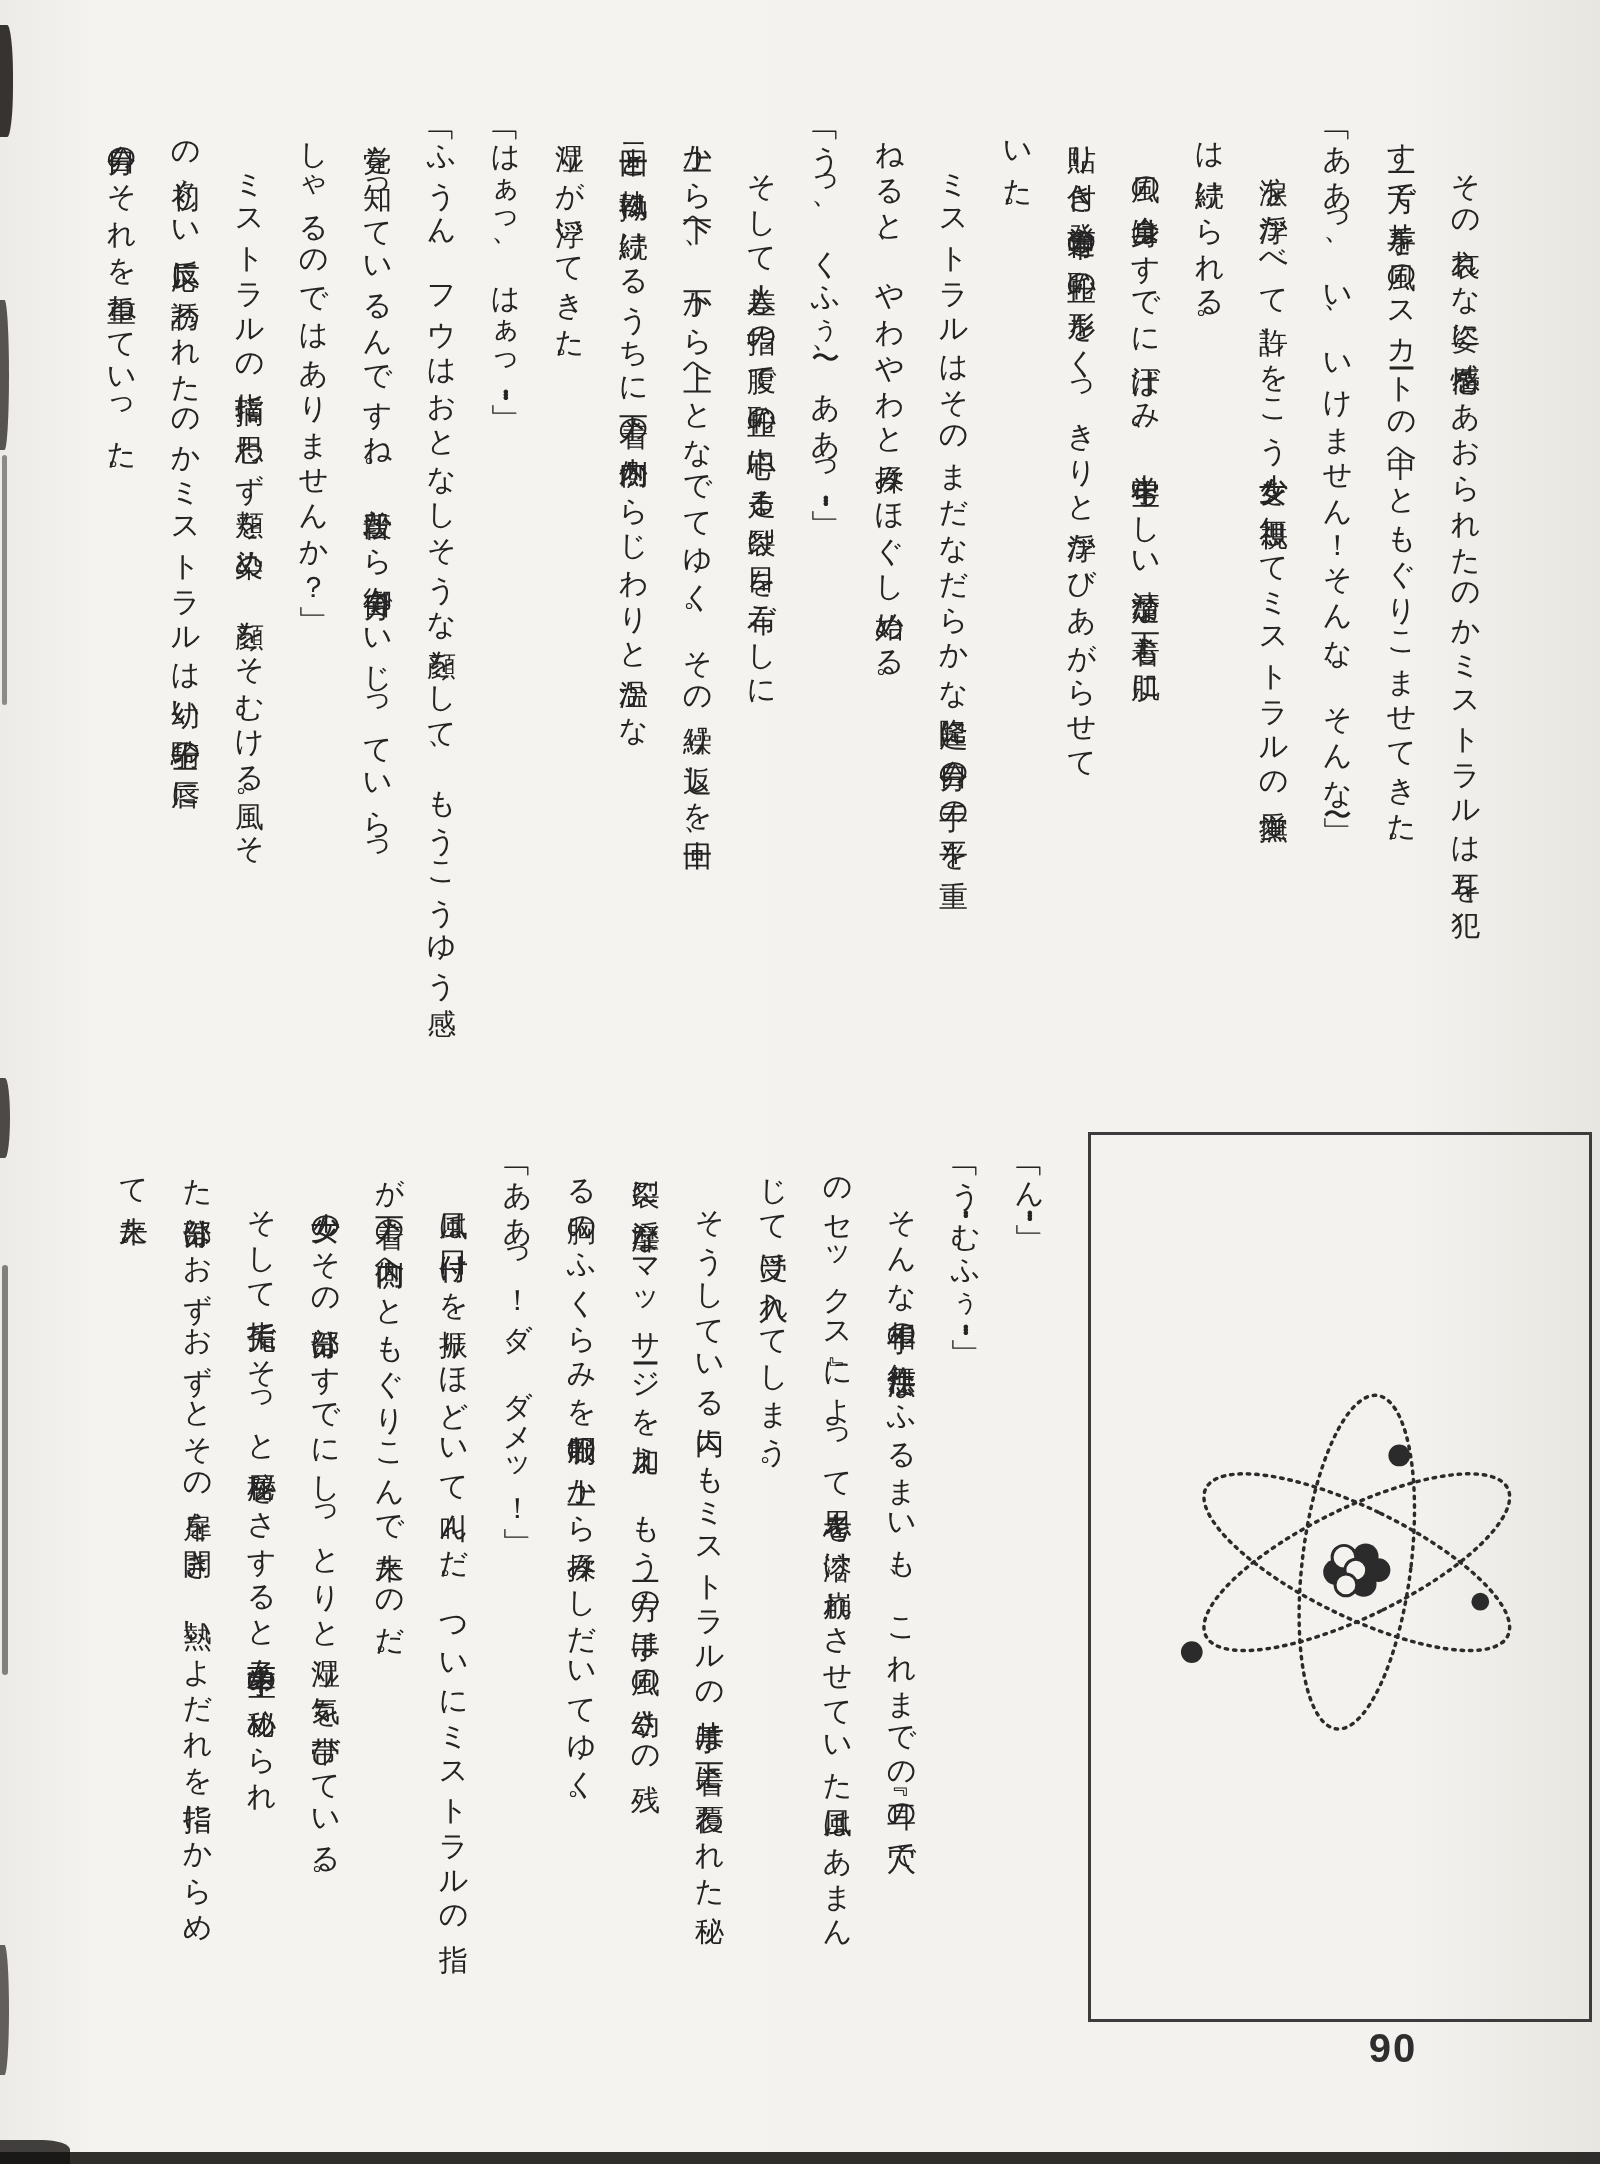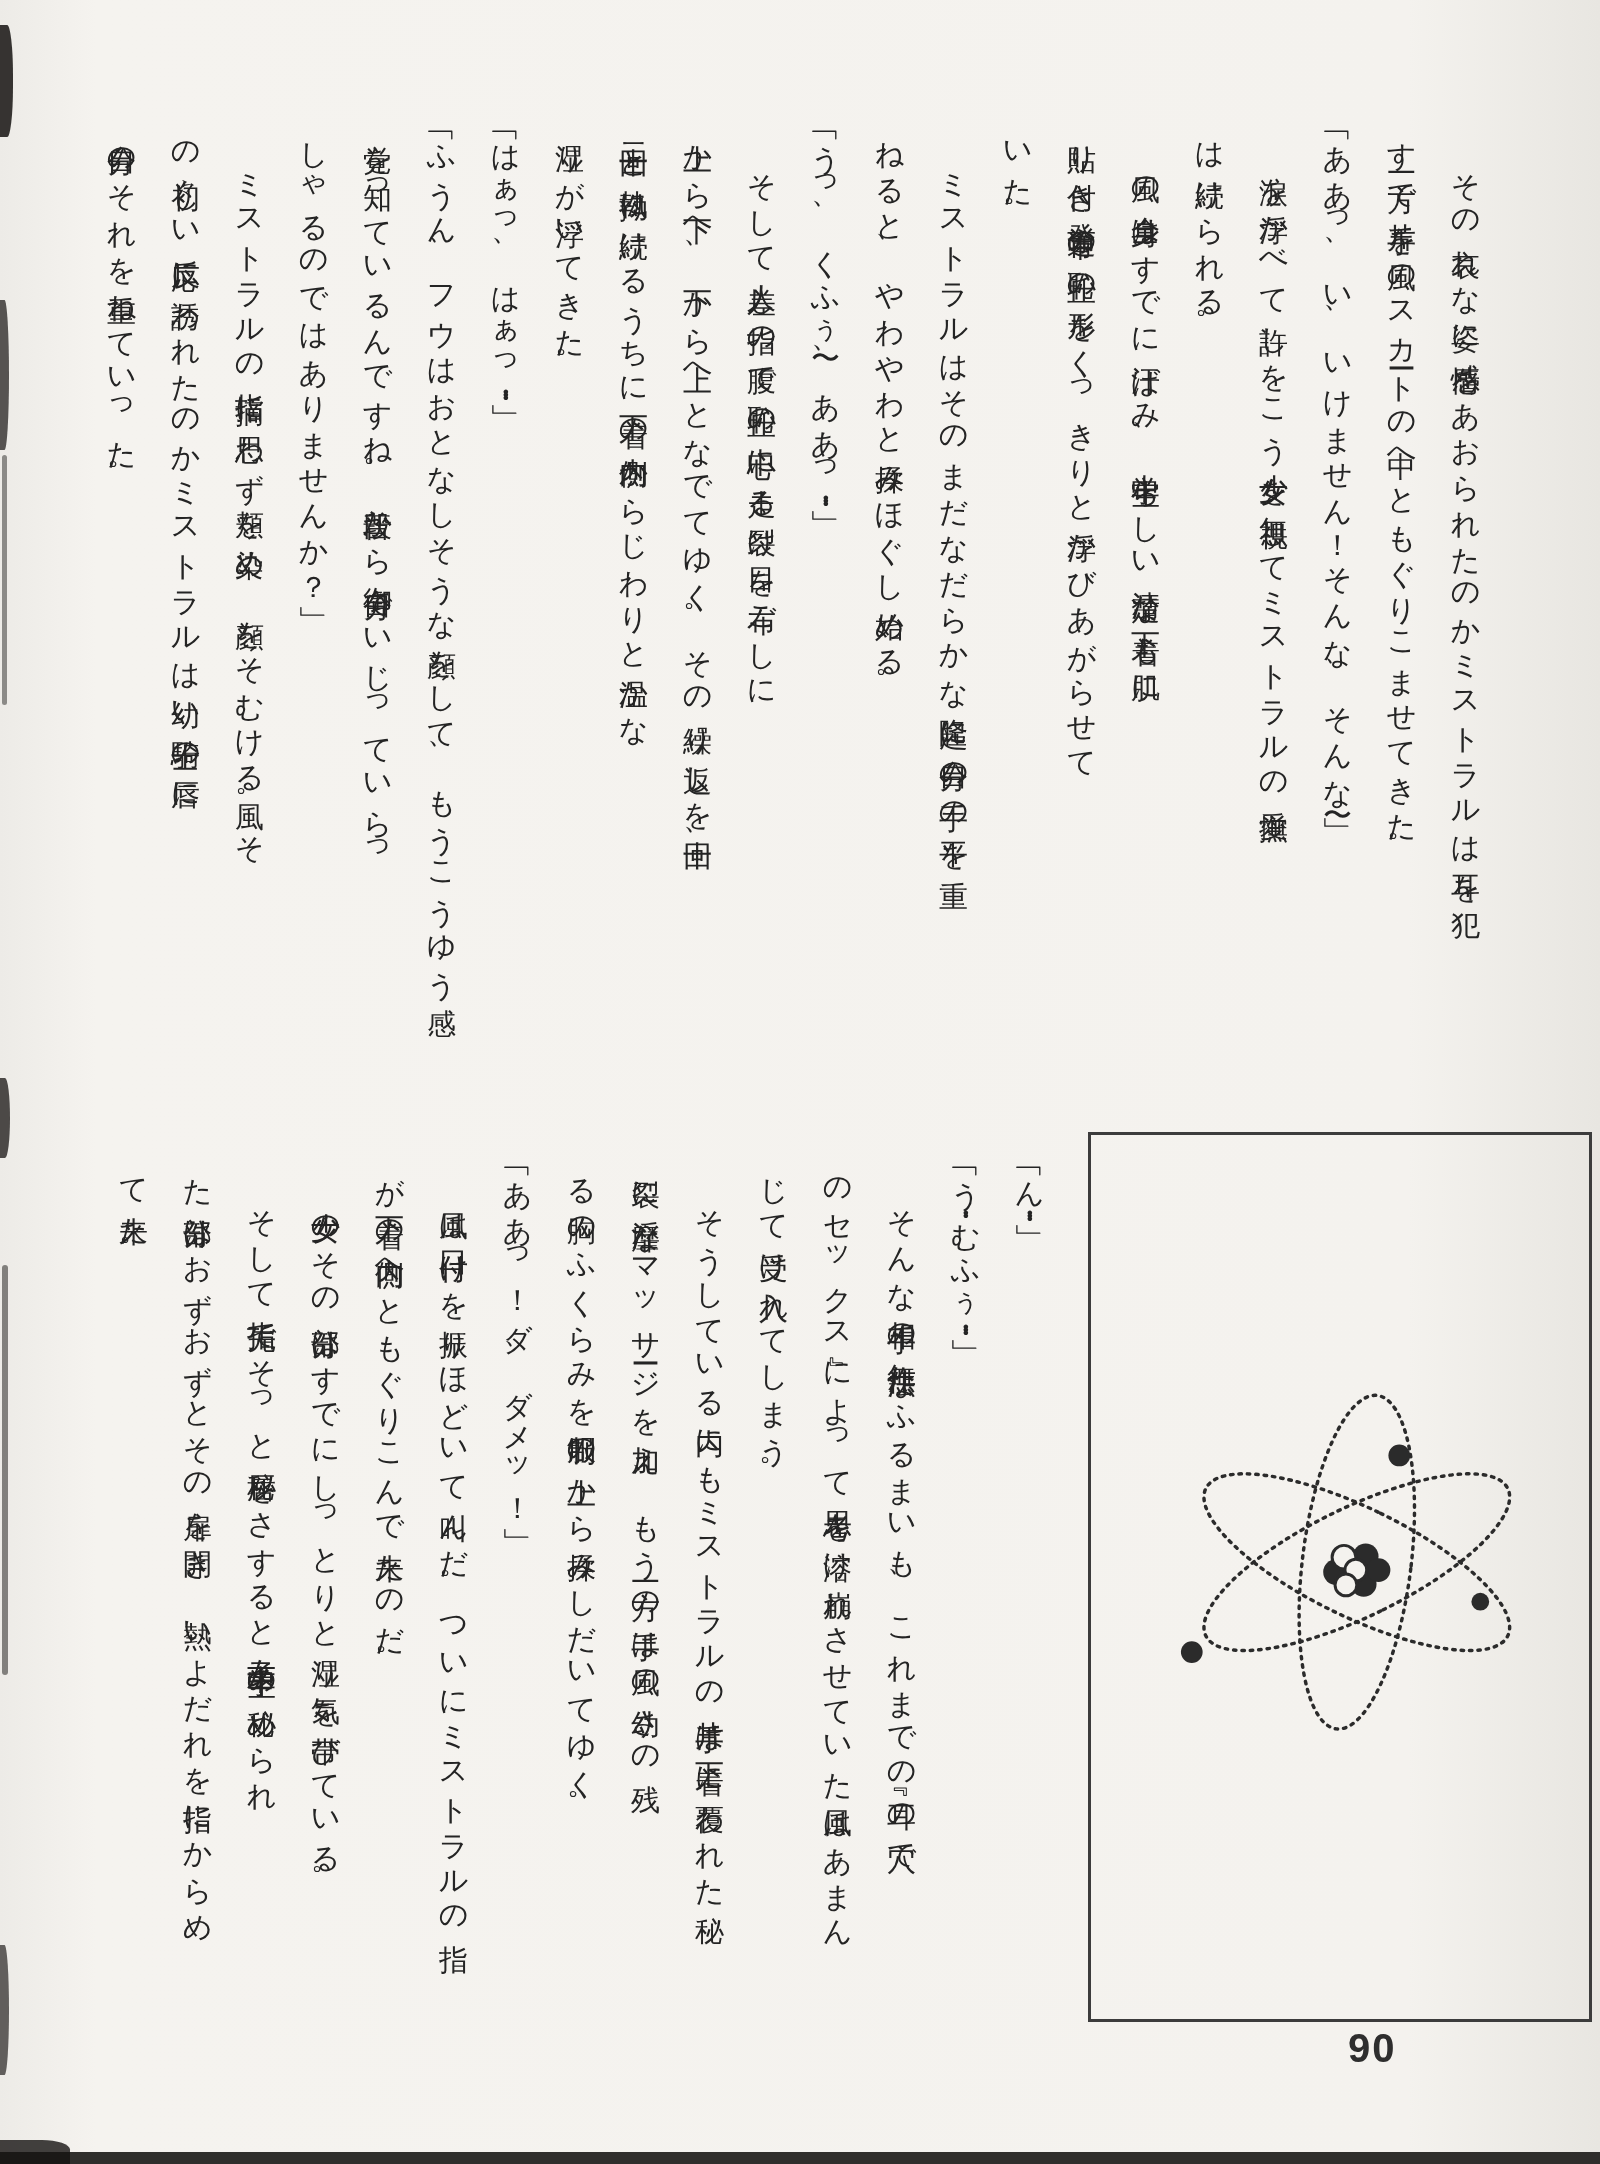--- a/index.html
+++ b/index.html
@@ -37,21 +37,21 @@
     box-sizing: border-box;
     background: transparent;
   }
   #illustration-frame svg { display: block; width: 100%; height: 100%; }
 
   
   #page-number {
     position: absolute;
     left: 1348px; top: 2026px;
     width: 90px;
-    text-align: left;
+    text-align: center;
     font-family: "Liberation Sans", "DejaVu Sans", sans-serif;
     font-weight: bold;
     font-size: 40px;
     letter-spacing: 2px;
     color: #2e2e2e;
   }
 
   
   .artifact { position: absolute; background: #151311; pointer-events: none; }
   .a1 { left: 0;   top: 25px;   width: 13px;  height: 112px; opacity: .85; border-radius: 0 45% 45% 0; }

